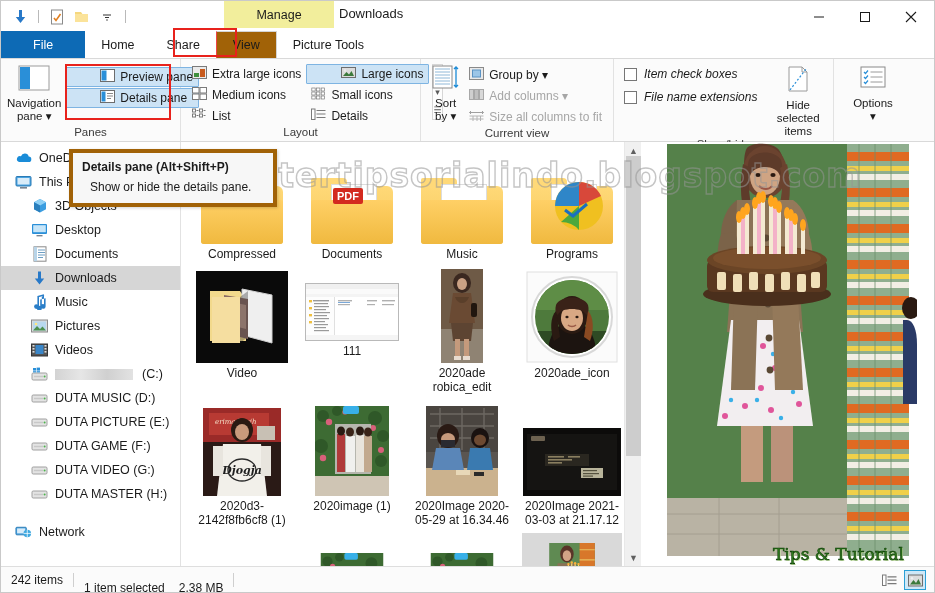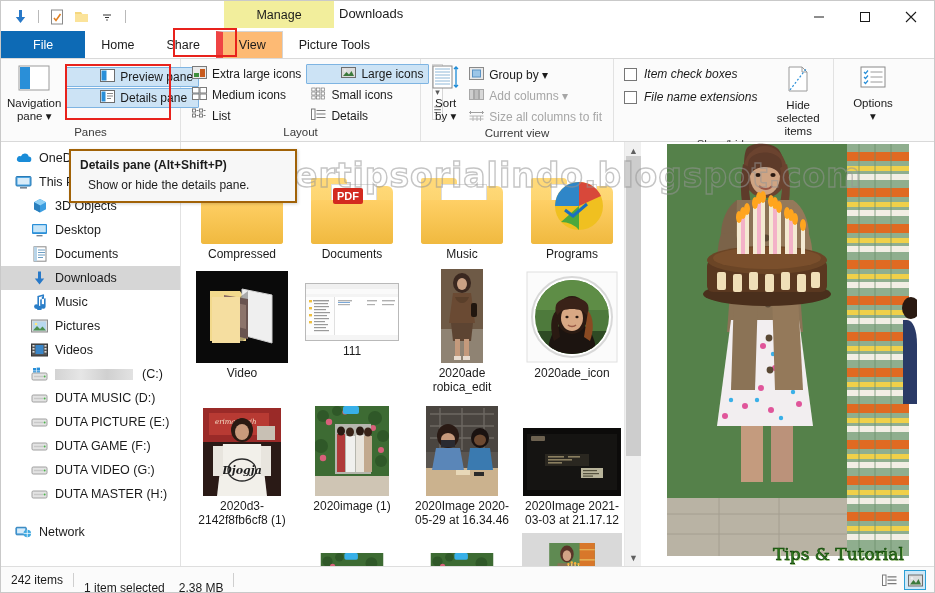--- a/index.html
+++ b/index.html
@@ -65,22 +65,22 @@
     display:flex; align-items:center;
     font-size:12.5px; color:#1b1b1b;
     white-space:nowrap;
   }
   .tab.file {
     background:#0d6ab5; color:#fff;
     padding:0 32px;
     font-size:12.5px;
   }
   .tab.active {
-    background:#fdba74;
-    border-left:7px solid #ef4444;
+    background:#a16207;
+    border-left:1px solid #ef4444;
     border-right:1px solid #d4d4d4;
     border-top:1px solid #d4d4d4;
   }
   .tab-hl {
     position:absolute;
     left:172px; top:27px;
     width:64px; height:29px;
     border:2px solid #e8221c;
     pointer-events:none;
     z-index:30;
@@ -306,23 +306,23 @@
   .viewbtn {
     width:22px; height:20px;
     display:flex; align-items:center; justify-content:center;
   }
   .viewbtn.active { background:#cfe8f7; border:1px solid #2a9fd6; }
 
   
   .tooltip {
     position:absolute;
     left:68px; top:148px;
-    width:228px;
+    width:208px;
     background:#f7f7f7;
-    border:2px solid #a16207;
+    border:4px solid #a16207;
     box-shadow:1px 1px 3px rgba(0,0,0,.18);
     padding:7px 9px 9px 9px;
     z-index:60;
   }
   .tooltip .tt-title { font-size:12px; font-weight:bold; color:#1b1b1b; }
   .tooltip .tt-body { font-size:12px; color:#1b1b1b; margin-top:6px; padding-left:8px; }
 
   
   .wm {
     position:absolute;

